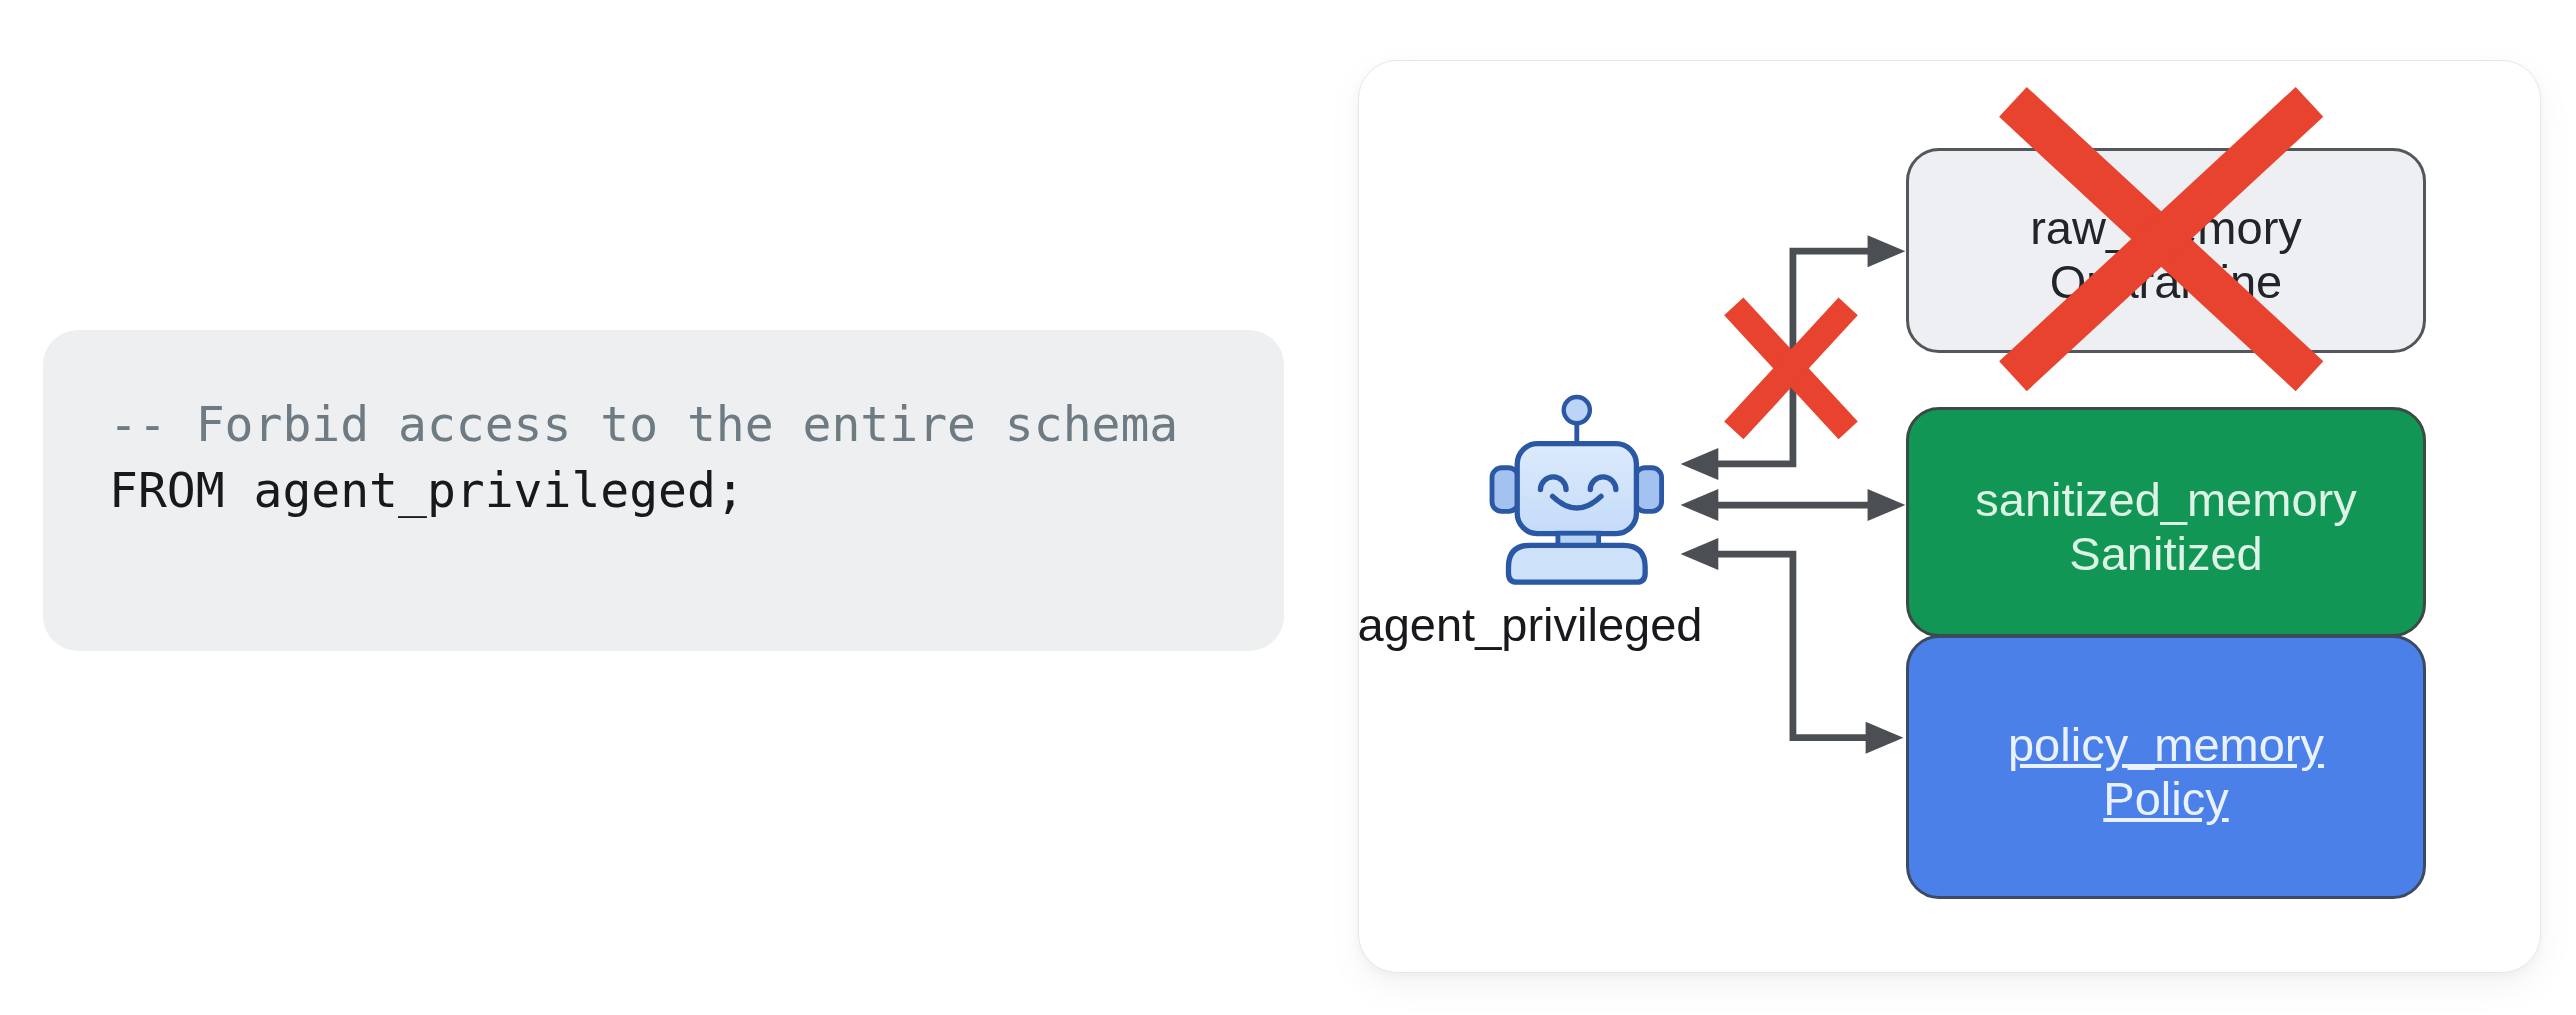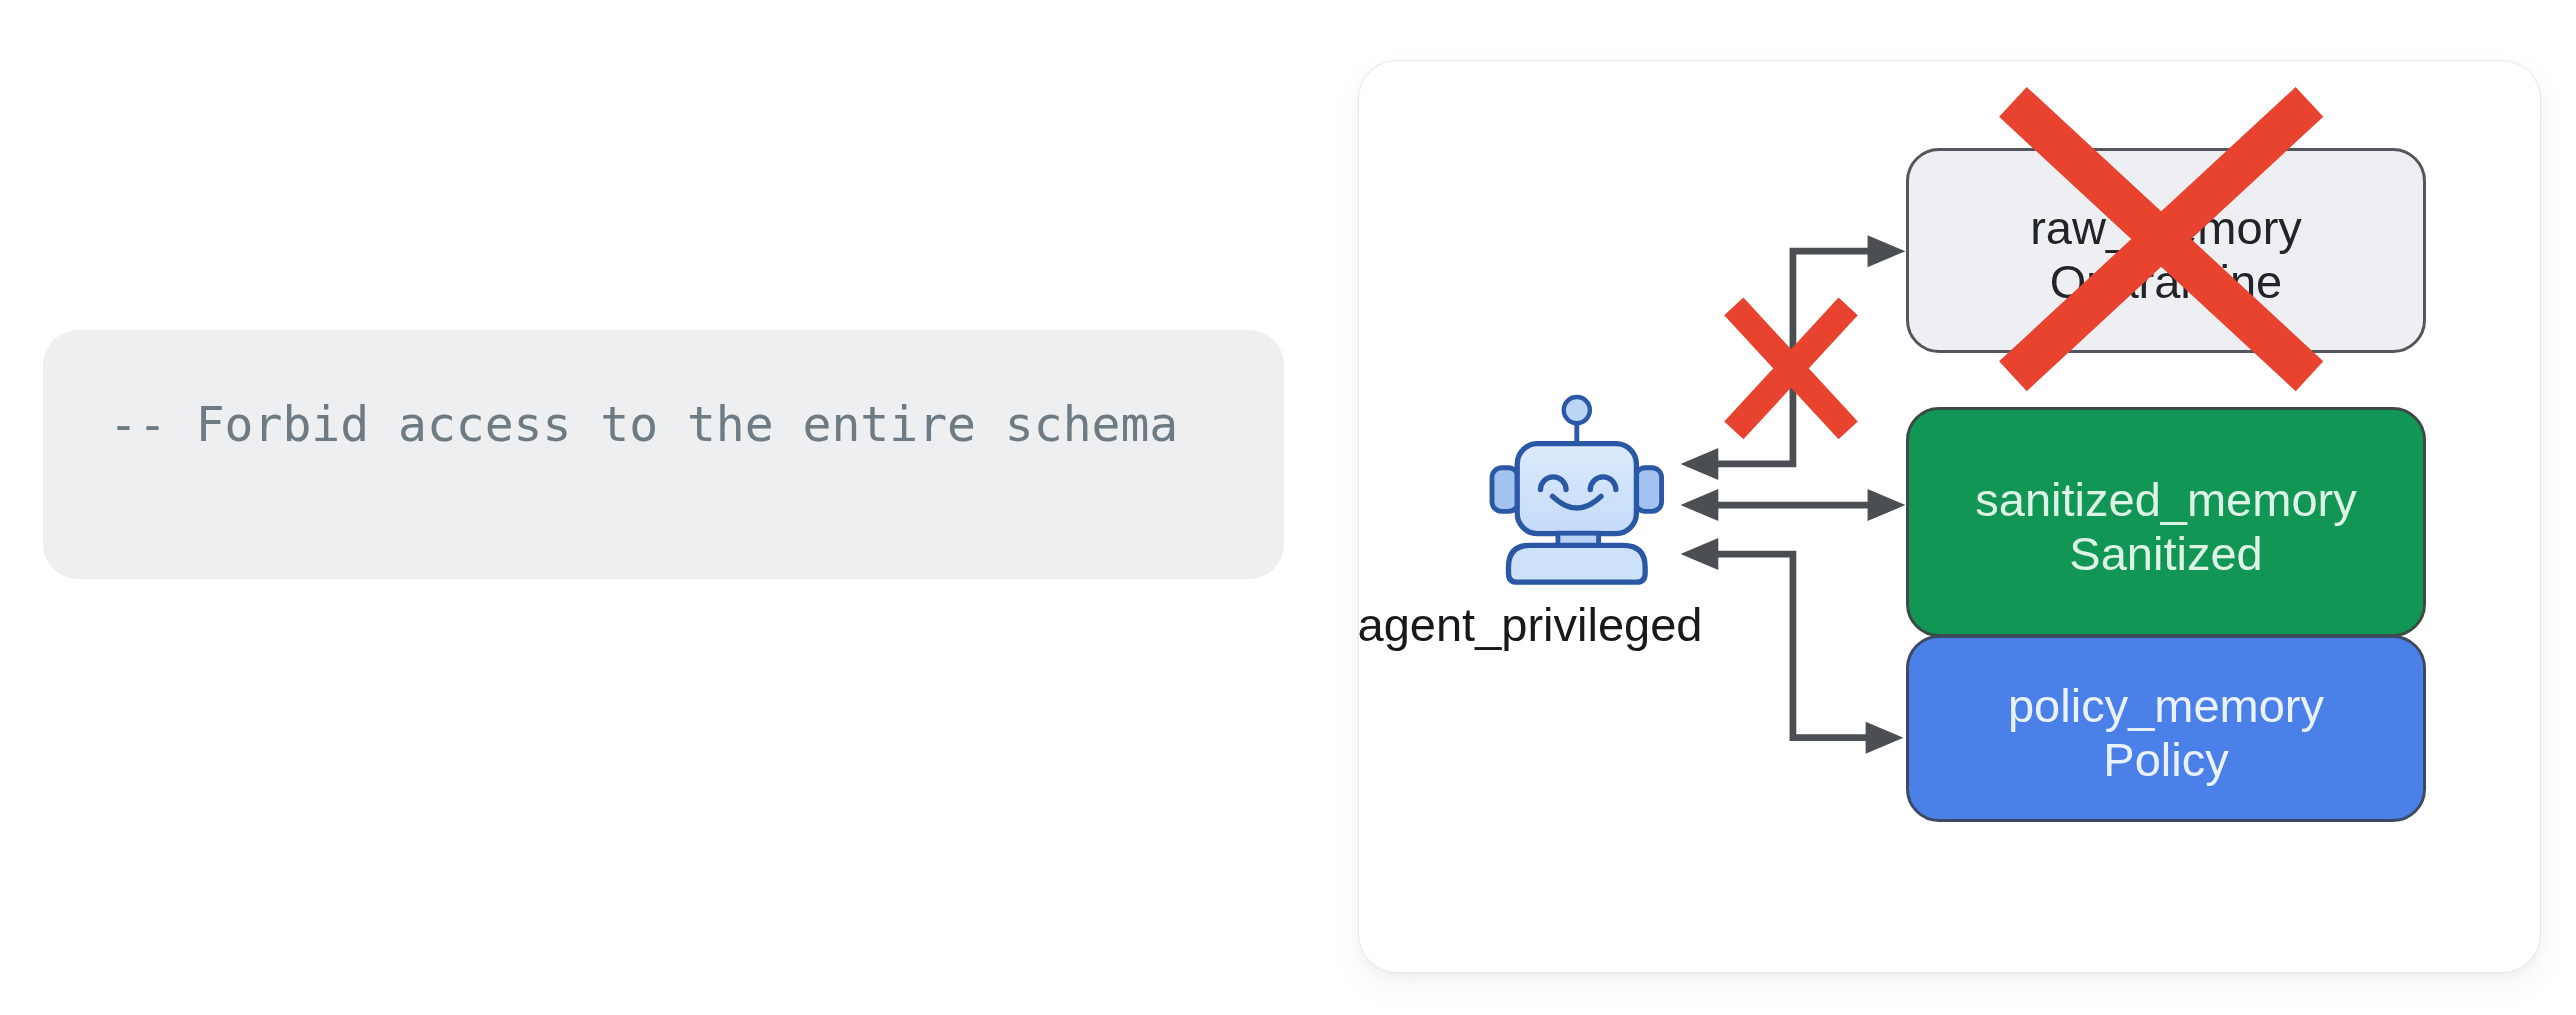--- a/index.html
+++ b/index.html
@@ -3,21 +3,21 @@
 <meta charset="utf-8">
 <style>
   * { margin: 0; padding: 0; box-sizing: border-box; }
   html, body { width: 2576px; height: 1016px; background: #ffffff; overflow: hidden; }
   body { position: relative; font-family: "Liberation Sans", sans-serif; }
 
   
   .code-block {
     position: absolute;
     left: 43px; top: 330px;
-    width: 1241px; height: 249px;
+    width: 1241px; height: 321px;
     background: #edeff1;
     border-radius: 35px;
   }
   .code-lines {
     position: absolute;
     left: 66px; top: 61px;
     font-family: "DejaVu Sans Mono", monospace;
     font-size: 48px;
     line-height: 66px;
     white-space: pre;
@@ -58,24 +58,25 @@
     border: 3.9px solid #53575c;
     color: #212529;
   }
   .node-sanitized {
     top: 407px; height: 230px;
     background: #129655;
     border: 3.4px solid #3c4a44;
     color: #ddf3e5;
   }
   .node-policy {
-    top: 635px; height: 187px;
+    top: 635px; height: 264px;
     background: #4b80e8;
     border: 3.4px solid #3c4a62;
     color: #e9f2fe;
+    text-decoration: underline;
   }
 
   .agent-label {
     position: absolute;
     left: 1530px; top: 601px;
     transform: translateX(-50%);
     font-size: 47px;
     line-height: 47px;
     color: #17191c;
     white-space: nowrap;
@@ -85,21 +86,21 @@
     position: absolute;
     left: 0; top: 0;
     width: 2576px; height: 1016px;
     pointer-events: none;
   }
 </style>
 </head>
 <body>
 
 <section class="code-block">
-  <div class="code-lines"><div class="code-line"><span class="tok-comment">-- Forbid access to the entire schema</span></div></div>
+  <div class="code-lines"><div class="code-line"><span class="tok-comment">-- Forbid access to the entire schema</span></div><div class="code-line"><span class="tok-plain">FROM agent_privileged;</span></div></div>
 </section>
 
 <section class="card"></section>
 
 <div class="node node-raw">
   <div>raw_memory</div>
   <div>Quarantine</div>
 </div>
 <div class="node node-sanitized">
   <div>sanitized_memory</div>

